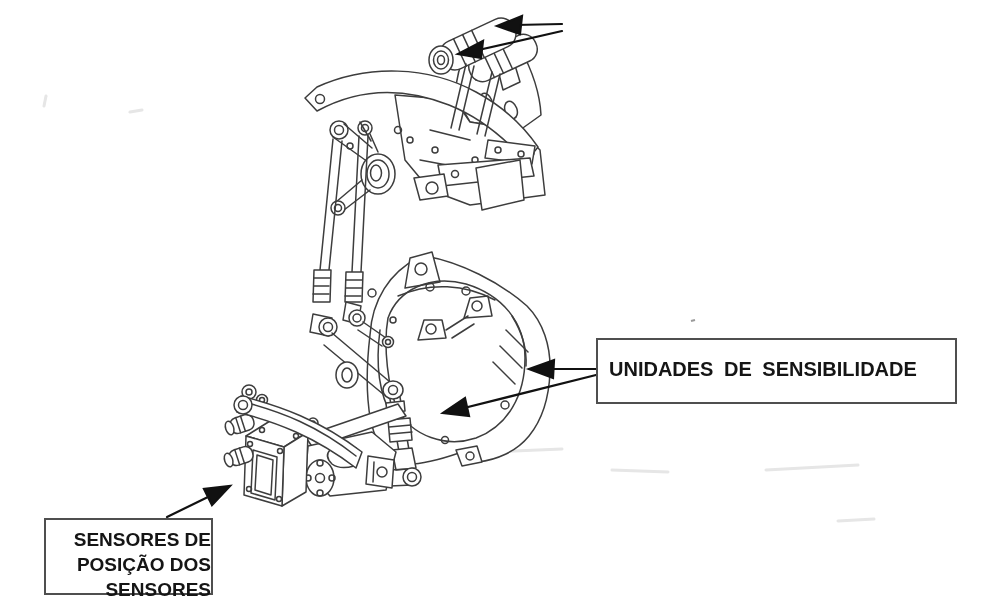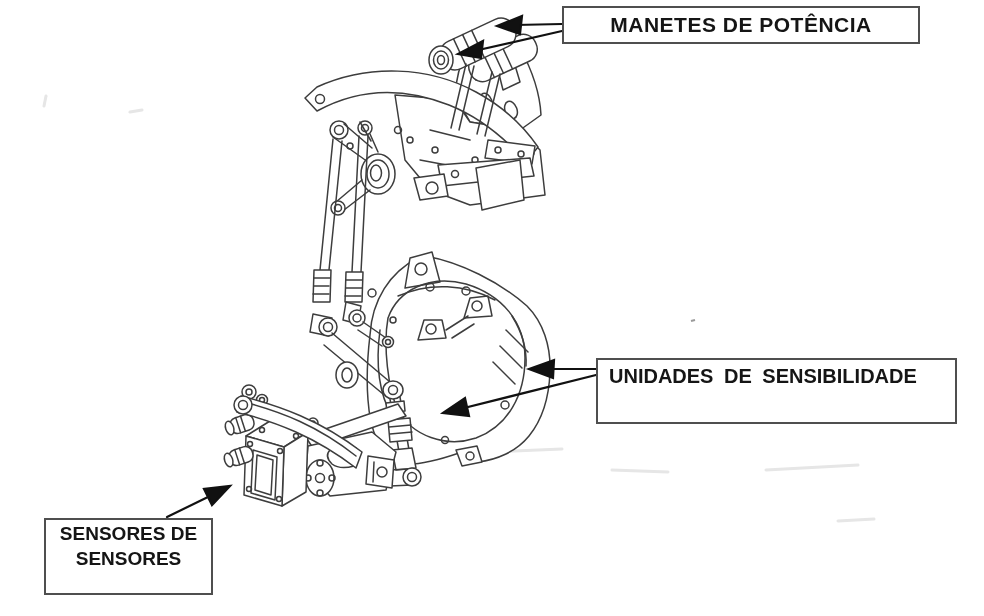--- a/index.html
+++ b/index.html
@@ -11,25 +11,25 @@
   .label-box{
     position:absolute;background:#ffffff;border:2px solid #4f4f4f;color:#151515;
     font-weight:bold;box-sizing:border-box;z-index:5;
   }
   #box-manetes{
     left:562px;top:6px;width:358px;height:38px;font-size:21px;letter-spacing:.5px;
     display:flex;align-items:center;justify-content:center;white-space:nowrap;
   }
   #box-afu{
     left:596px;top:338px;width:361px;height:66px;font-size:20px;line-height:26px;
-    padding:3px 0 0 11px;word-spacing:5px;white-space:nowrap;margin-top:20px;
+    padding:16px 0 0 11px;word-spacing:5px;white-space:nowrap;
   }
   #box-sensores{
     left:44px;top:518px;width:169px;height:77px;font-size:19px;line-height:25px;
-    text-align:center;padding-top:1px;
+    text-align:right;padding-top:7px;
   }
   .ln{display:block;}
 </style>
 </head>
 <body>
 
 <div class="stage">
 
   <svg width="984" height="616" viewBox="0 0 984 616">
 
@@ -269,26 +269,24 @@
         <line x1="596" y1="375" x2="460" y2="409" fill="none"></line>
         <polygon points="443,413 465,398 469,416"></polygon>
       </g>
       <g>
         <line x1="167" y1="517" x2="210" y2="496" fill="none"></line>
         <polygon points="230,486 212,505 204,489"></polygon>
       </g>
     </g>
   </svg>
 
-  <div class="label-box" id="box-manetes">
-    <span>MANETES DE POTÊNCIA</span>
-  </div>
 
   <div class="label-box" id="box-afu">
     <span class="ln">UNIDADES DE SENSIBILIDADE</span>
   </div>
 
   <div class="label-box" id="box-sensores">
     <span class="ln">SENSORES DE</span>
+    <span class="ln">POSIÇÃO DOS</span>
     <span class="ln">SENSORES</span>
   </div>
 
 </div>
 
 </body></html>

